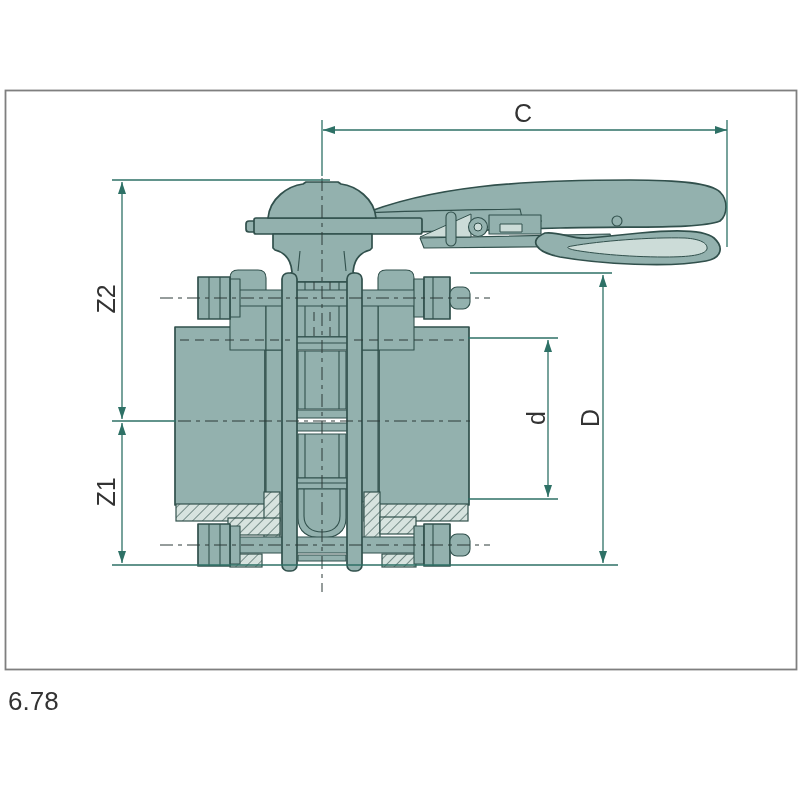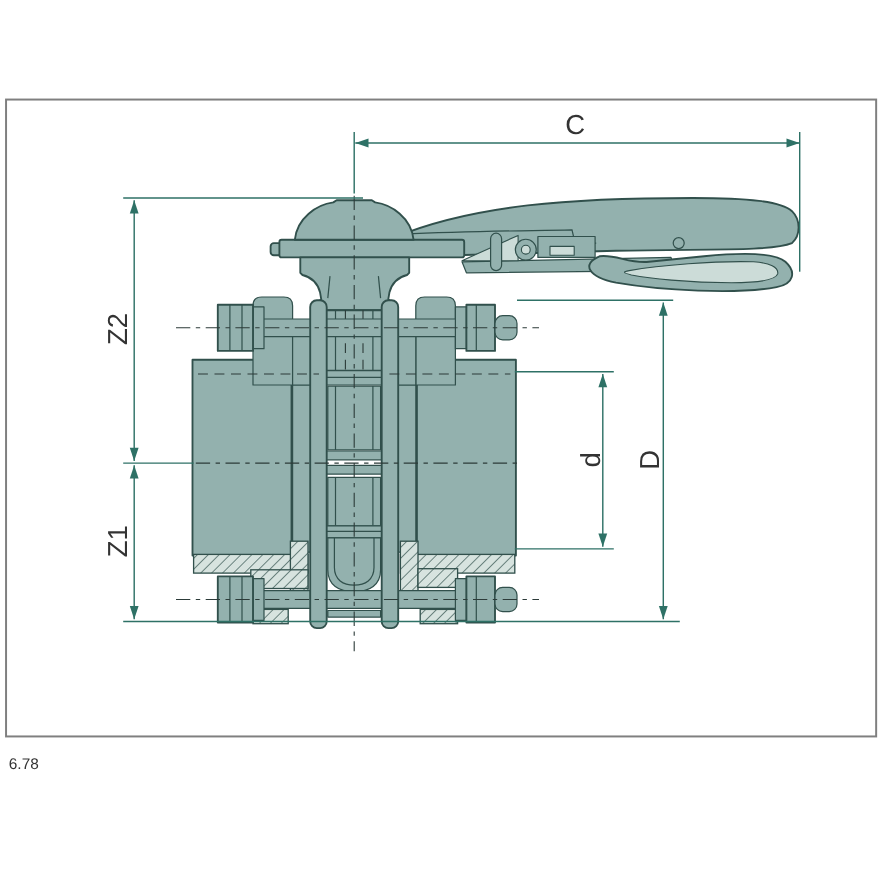--- a/index.html
+++ b/index.html
@@ -20,21 +20,21 @@
   .part{fill:var(--body-fill);stroke:var(--body-stroke);stroke-width:1.7;stroke-linejoin:round;}
   .part-thin{fill:var(--body-fill);stroke:var(--body-stroke);stroke-width:1.1;stroke-linejoin:round;}
   .part-light-thin{fill:var(--body-light);stroke:var(--body-stroke);stroke-width:1;stroke-linejoin:round;}
   .detail{stroke:var(--body-stroke);stroke-width:1.1;fill:none;}
   .hatched{fill:url(#hatch);stroke:var(--body-stroke);stroke-width:1.2;}
   .dim{stroke:var(--dim-color);stroke-width:1.3;fill:none;}
   .dim-arrow{fill:var(--dim-color);stroke:none;}
   .cl{stroke:var(--centerline-color);stroke-width:1;fill:none;stroke-dasharray:13 5 4 5;}
   .dash{stroke:var(--centerline-color);stroke-width:1;fill:none;stroke-dasharray:9 6;}
   .dim-label{font-family:"Liberation Sans",sans-serif;font-size:25px;fill:var(--label-color);}
-  .caption{position:absolute;left:8px;top:686px;font-size:14px;color:var(--label-color);}
+  .caption{position:absolute;left:8px;top:686px;font-size:26px;color:var(--label-color);}
   .frame{fill:#ffffff;stroke:var(--frame-color);stroke-width:1.8;}
 </style>
 </head>
 <body>
 
 <div class="page">
 
 <svg width="800" height="800" viewBox="0 0 800 800">
 
   <defs>

